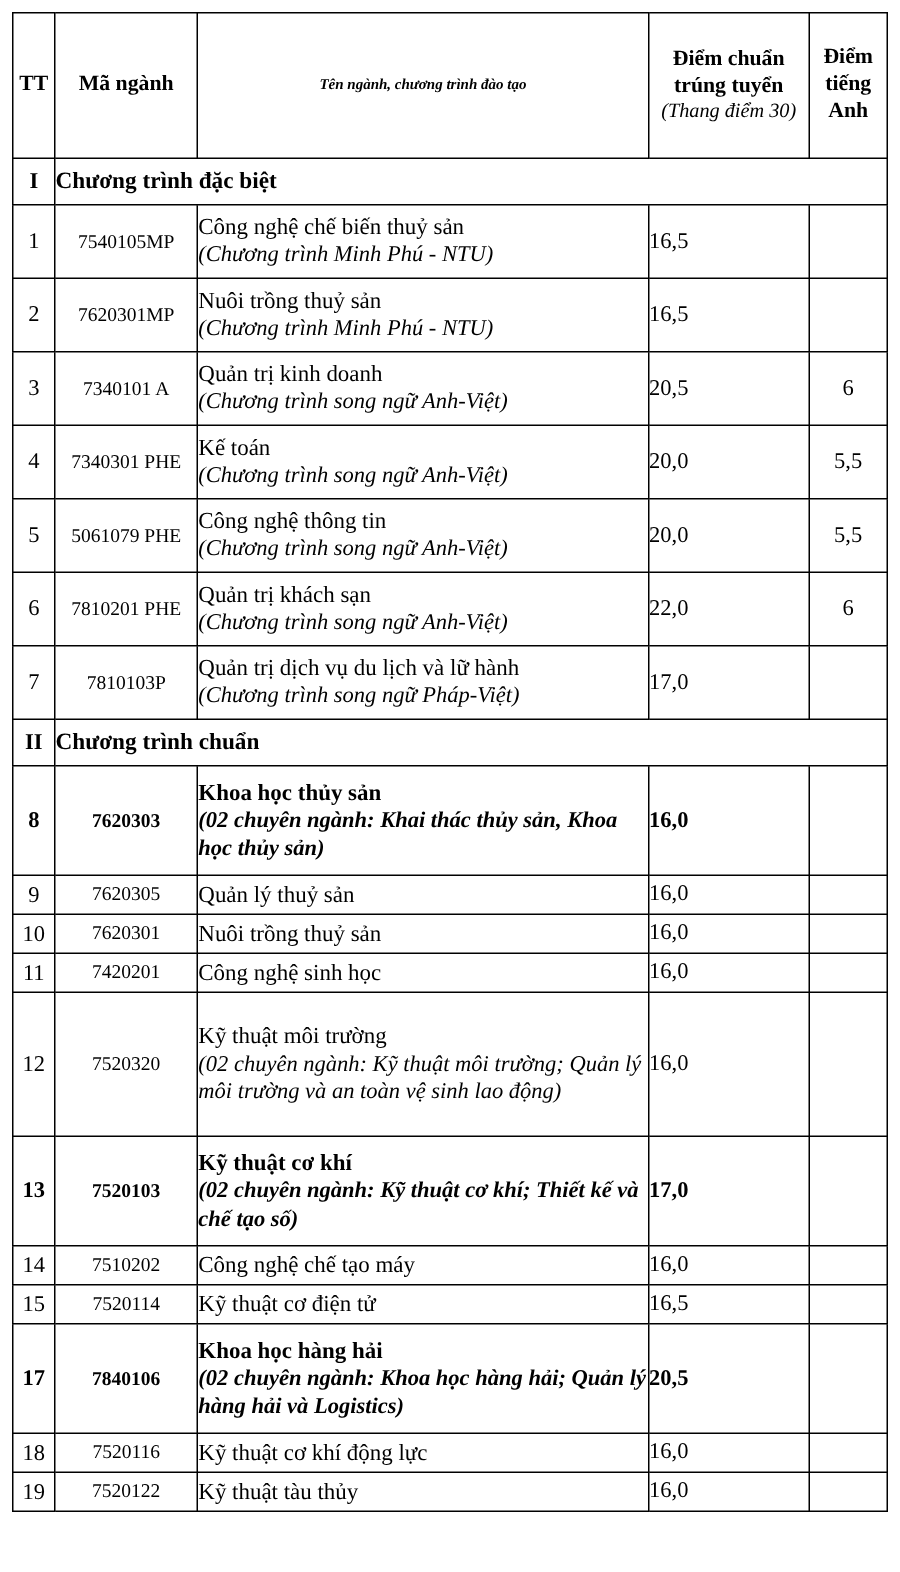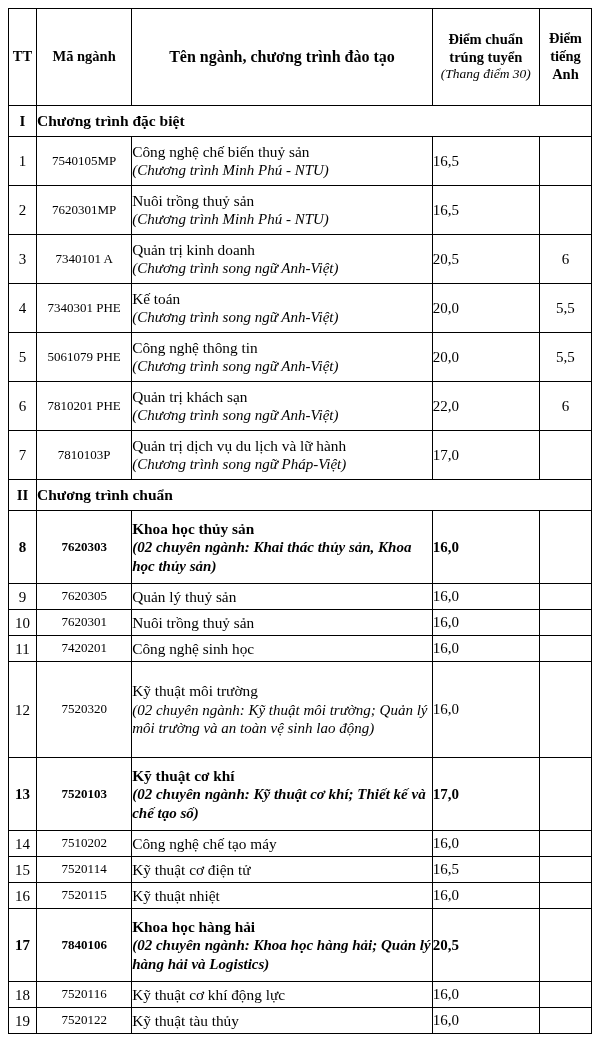--- a/index.html
+++ b/index.html
@@ -47,21 +47,21 @@
   thead th {
     text-align: center;
     font-weight: bold;
     font-size: 14.5px;
     line-height: 1.22;
     height: 96px;
     padding: 2px 2px;
   }
   th.h-tt   { font-size: 14.5px; }
   th.h-code { font-size: 14.5px; }
-  th.h-name { font-size: 16px; }
+  th.h-name { font-size: 10px; font-style: italic; }
   th.h-score{ font-size: 14.5px; }
   th.h-eng  { font-size: 14.5px; }
   .hdr-sub {
     display: block;
     font-style: italic;
     font-weight: normal;
     font-size: 13.5px;
     line-height: 1.25;
     white-space: nowrap;
   }
@@ -293,29 +293,20 @@
         </tr>
         <tr class="r-one">
           <td class="c-tt">15</td>
           <td class="c-code">7520114</td>
           <td class="c-name">
             <span class="prog-main">Kỹ thuật cơ điện tử</span>
           </td>
           <td class="c-score">16,5</td>
           <td class="c-eng"></td>
         </tr>
-        <tr class="r-one">
-          <td class="c-tt">16</td>
-          <td class="c-code">7520115</td>
-          <td class="c-name">
-            <span class="prog-main">Kỹ thuật nhiệt</span>
-          </td>
-          <td class="c-score">16,0</td>
-          <td class="c-eng"></td>
-        </tr>
         <tr class="r-three">
           <td class="c-tt">17</td>
           <td class="c-code">7840106</td>
           <td class="c-name">
             <span class="prog-main">Khoa học hàng hải</span>
             <span class="prog-sub">(02 chuyên ngành: Khoa học hàng hải; Quản lý hàng hải và Logistics)</span>
           </td>
           <td class="c-score">20,5</td>
           <td class="c-eng"></td>
         </tr>

